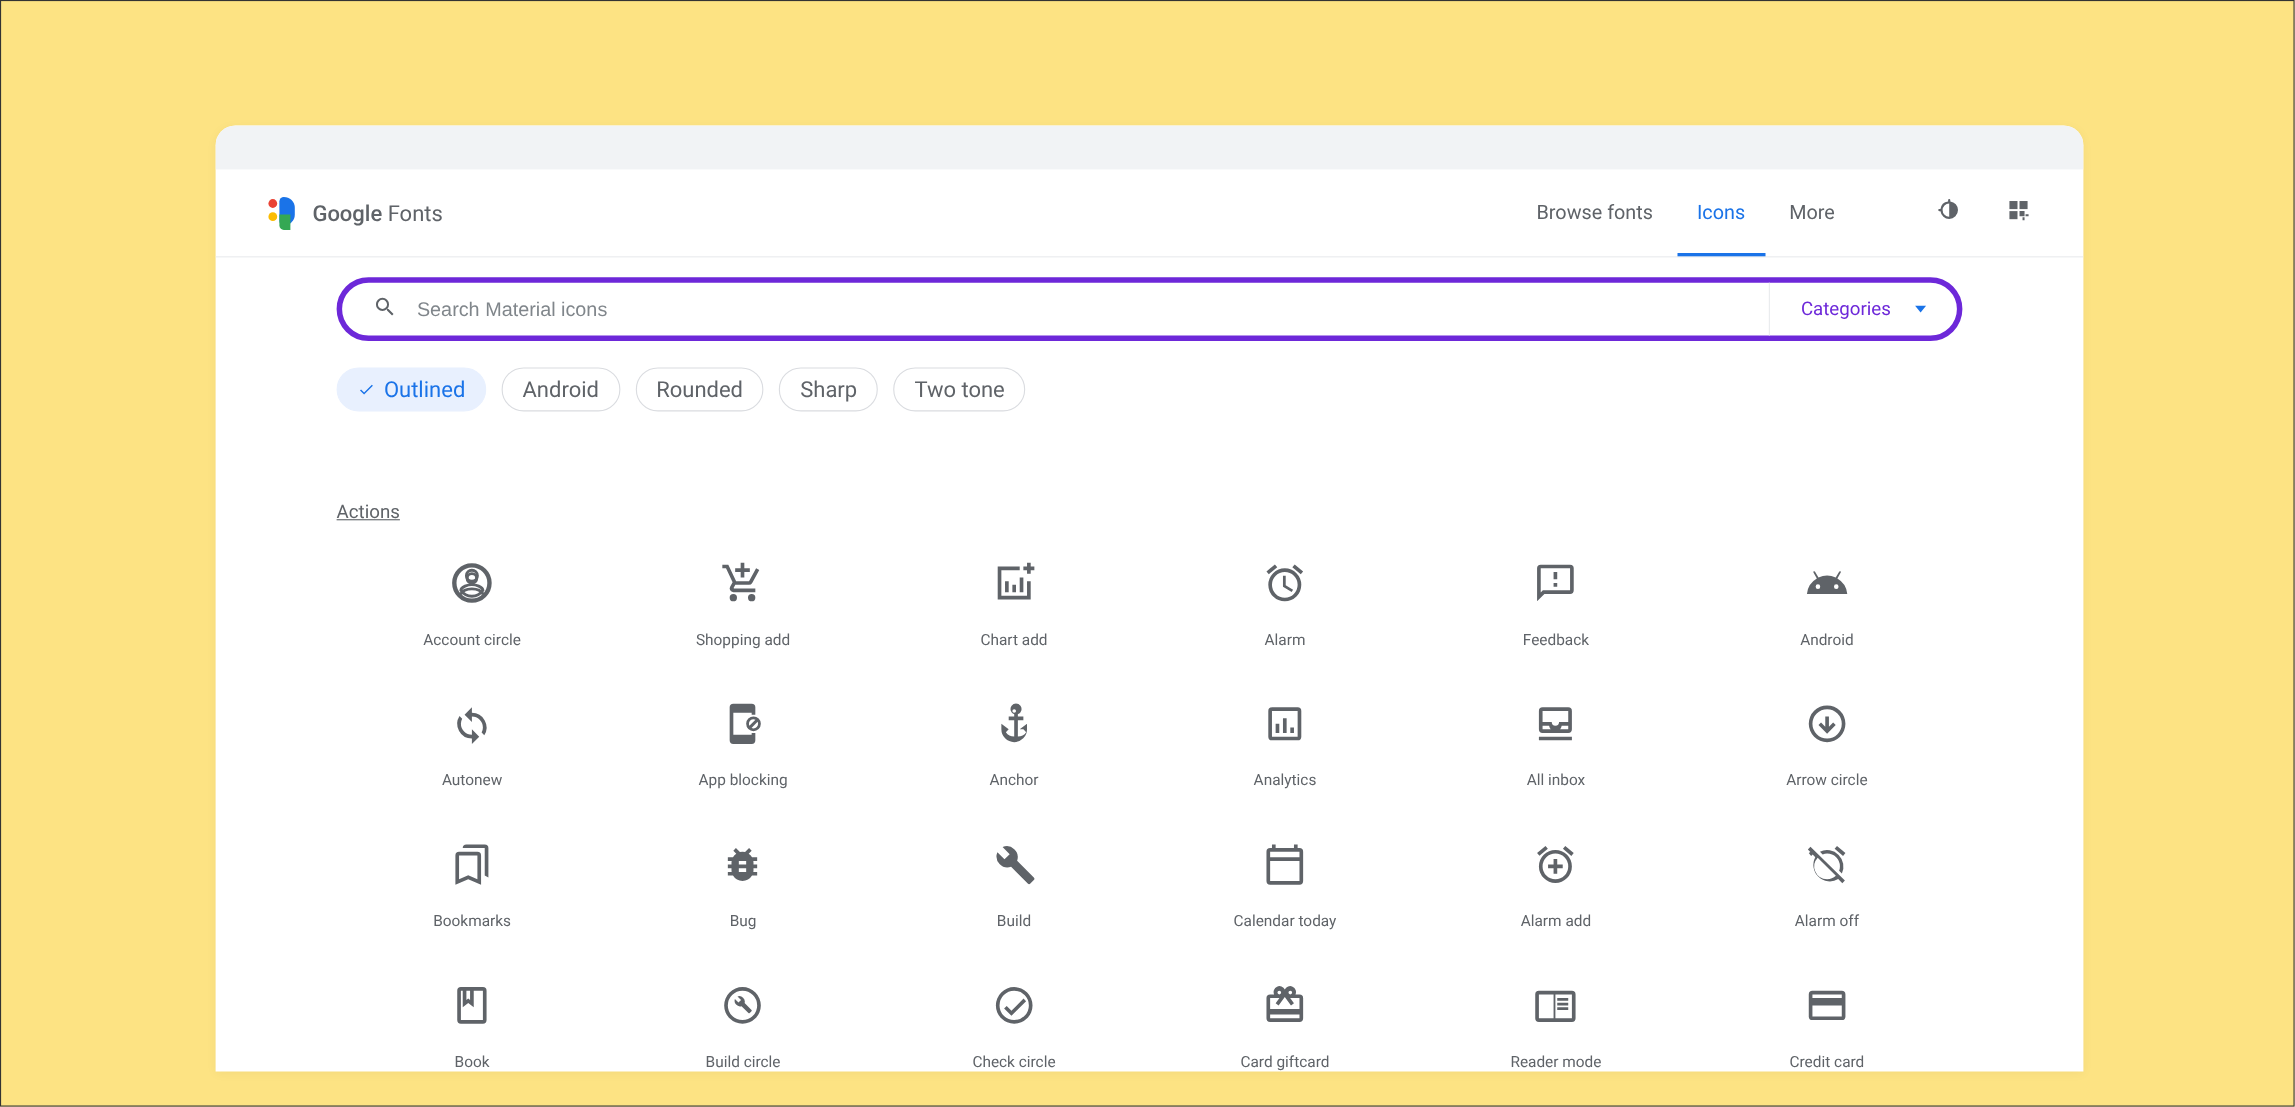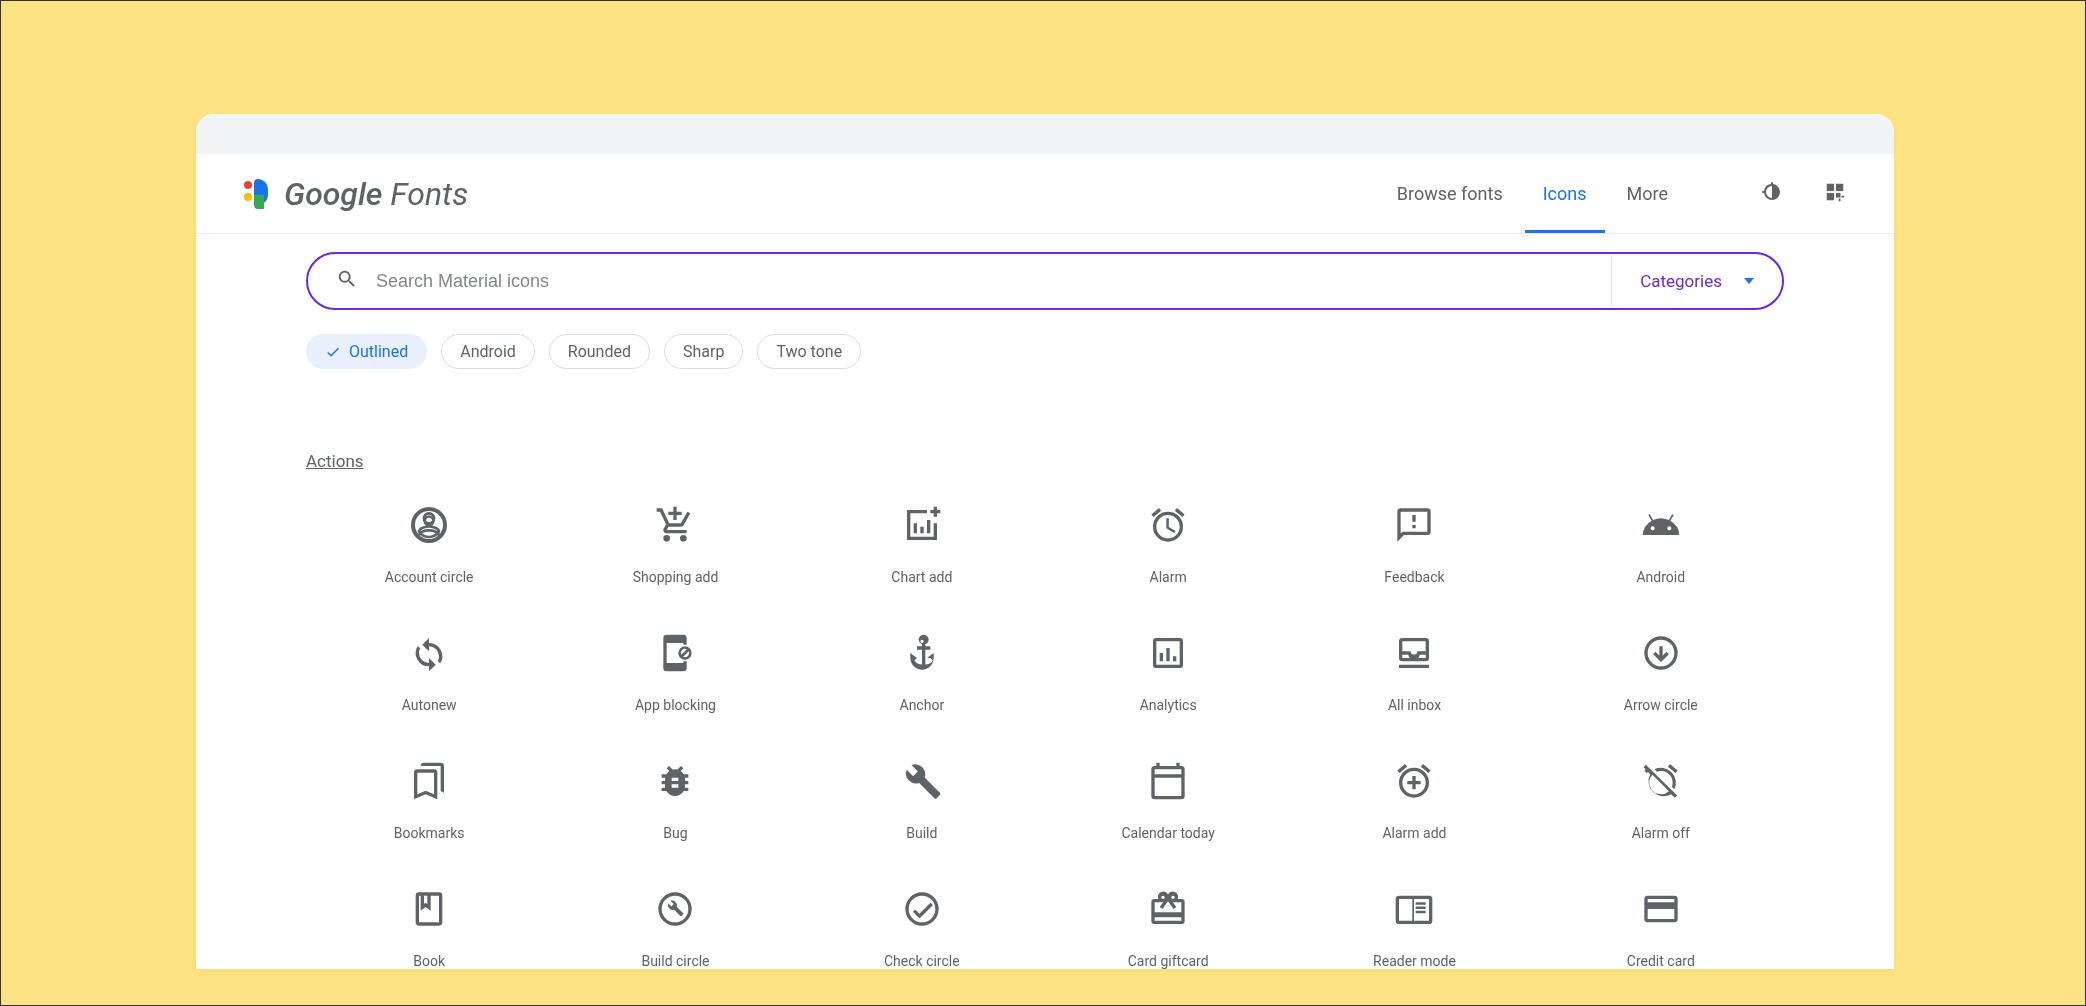--- a/index.html
+++ b/index.html
@@ -41,52 +41,52 @@
 .logo-mark {
   width: 30px; height: 30px; position: relative;
 }
 .logo-mark .dot { position:absolute; border-radius:50%; }
 .logo-mark .r { width:8px; height:8px; background:#ea4335; left:0; top:2px; }
 .logo-mark .y { width:8px; height:8px; background:#fbbc04; left:0; top:14px; }
 .logo-mark .b { position:absolute; left:10px; top:0; width:14px; height:26px;
   background:#1a73e8; border-radius:4px 10px 10px 4px; }
 .logo-mark .g { position:absolute; left:10px; bottom:0; width:10px; height:14px;
   background:#34a853; border-radius:0 0 0 4px; }
-.logo-text { font-size: 32px; color:#5f6368;font-style:italic; }
+.logo-text { font-size: 20px; color:#5f6368; }
 .logo-text .bold { color:#5f6368; font-weight:500; }
 .nav-spacer { flex:1; }
 .nav {
   display:flex; align-items:center; gap: 40px;
   font-size: 18px; color:#5f6368;
 }
 .nav-item { cursor:pointer; padding: 28px 0; position:relative; }
 .nav-item.active { color:#1a73e8; }
 .nav-item.active::after {
   content:""; position:absolute; left:-18px; right:-18px; bottom:-1px; height:3px; background:#1a73e8;
 }
 .nav-icons { display:flex; align-items:center; gap:40px; margin-left:52px; }
 .nav-icons svg { fill:#5f6368; }
 .content { padding: 18px 110px 0 110px; }
 .search-row {
   display:flex; align-items:stretch;
-  border:2px solid #6d28d9; border-radius: 999px;
+  border:5px solid #6d28d9; border-radius: 999px;
   height: 58px;
 }
 .search-left { display:flex; align-items:center; flex:1; padding-left:28px; gap:18px; }
 .search-input { border:none; outline:none; font-size:18px; color:#80868b; flex:1; }
 .search-input::placeholder { color:#80868b; }
 .categories {
   display:flex; align-items:center; gap:22px; padding: 0 28px;
   border-left:1px solid #e8eaed; font-size:17px; color:#6d28d9;
   cursor:pointer;
 }
 .chips { display:flex; gap:14px; margin-top:24px; }
 .chip {
   border:1px solid #dadce0; border-radius:999px; padding:7px 18px;
-  font-size:16px; color:#5f6368; cursor:pointer; display:flex; align-items:center; gap:8px;
+  font-size:20px; color:#5f6368; cursor:pointer; display:flex; align-items:center; gap:8px;
 }
 .chip.active { background:#e8f0fe; border-color:#e8f0fe; color:#1a73e8; }
 .chip.active .check { display:inline; }
 .section-title { font-size:17px; color:#5f6368; margin: 82px 0 34px 0; text-decoration: underline; }
 .icon-grid {
   display:grid; grid-template-columns: repeat(6, 1fr);
   gap: 48px 0;
 }
 .icon-cell {
   display:flex; flex-direction:column; align-items:center; gap:24px;

